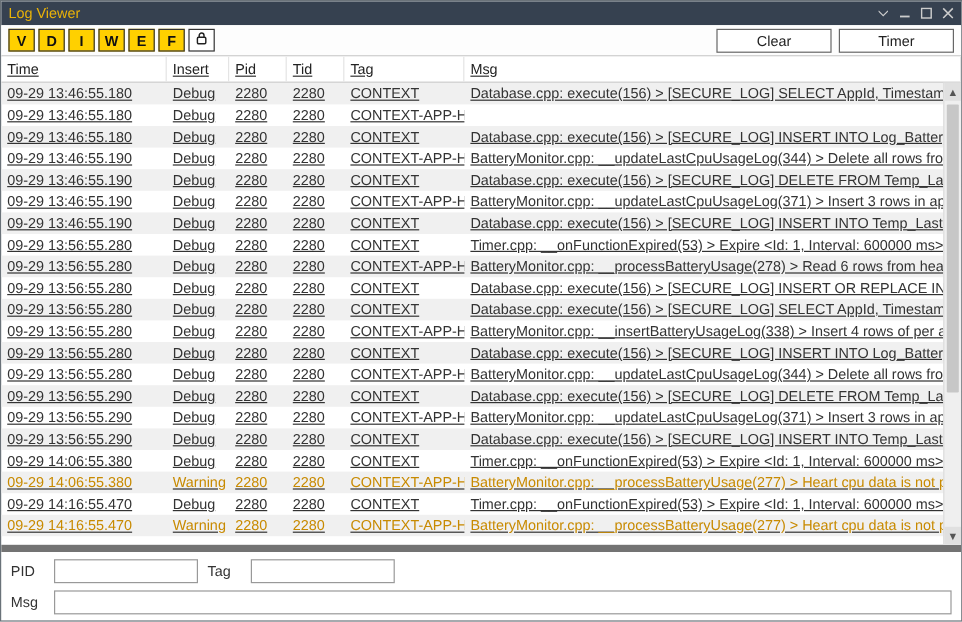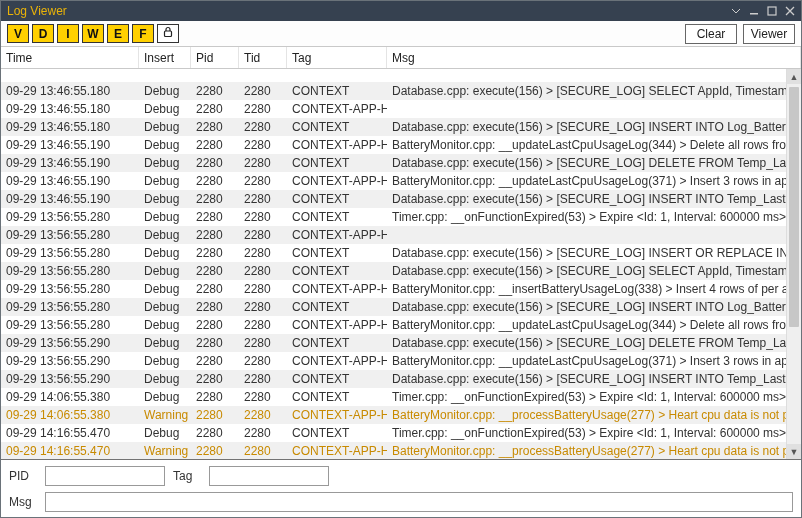--- a/index.html
+++ b/index.html
@@ -39,50 +39,51 @@
     background: #ffd000;
     color: #111;
     font-weight: bold;
     font-size: 12px;
     display:flex; align-items:center; justify-content:center;
     cursor: pointer;
   }
   .lvl.lock { background:#fff; }
   .toolbar .spacer { flex:1; }
   .action-btn {
-    width: 52px; height: 20px;
+    width: 96px; height: 20px;
     border: 1px solid #666;
     background: #fff;
     font-size: 12px;
     color: #222;
     margin-left: 6px;
     cursor: pointer;
   }
   .grid {
     position: relative;
     height: 413px;
     overflow: hidden;
-    border-bottom: 1px solid #737373;
+    border-bottom: 6px solid #737373;
+    text-decoration: underline;
   }
   .grid-header {
     display: flex;
     height: 22px;
     background: #fff;
     border-bottom: 1px solid #c9c9c9;
     color: #222;
     align-items: center;
   }
   .col { padding: 0 5px; border-right: 1px solid #e4e4e4; overflow:hidden; white-space:nowrap; text-overflow:clip; height:100%; display:flex; align-items:center;}
   .c-time { width: 138px; }
   .c-level{ width: 52px; }
   .c-pid  { width: 48px; }
   .c-tid  { width: 48px; }
   .c-tag  { width: 100px; }
   .c-msg  { flex: 1; }
-  .grid-body { overflow:hidden;margin-top:13px; }
+  .grid-body { overflow:hidden; }
   .row {
     display:flex;
     height: 18px;
     align-items:center;
     font-size: 12px;
     color:#333;
   }
   .row.alt { background:#f0f0f0; }
   .row.warn { color:#c88a00; }
   .row .col { border-right: none; }
@@ -143,21 +144,21 @@
     <div class="lvl">F</div>
     <div class="lvl lock">
       <span><svg width="12" height="12" viewBox="0 0 12 12">
             <rect x="2.5" y="5" width="7" height="5.5" rx="1" fill="none" stroke="#222" stroke-width="1.2"></rect>
             <path d="M4 5 V3.5 a2 2 0 0 1 4 0 V5" fill="none" stroke="#222" stroke-width="1.2"></path>
           </svg></span>
     </div>
   </div>
   <div class="spacer"></div>
   <button class="action-btn">Clear</button>
-  <button class="action-btn">Viewer</button>
+  <button class="action-btn">Timer</button>
 </div>
 
 <div class="grid">
   <div class="grid-header">
     <div class="col c-time">Time</div>
     <div class="col c-level">Insert</div>
     <div class="col c-pid">Pid</div>
     <div class="col c-tid">Tid</div>
     <div class="col c-tag">Tag</div>
     <div class="col c-msg">Msg</div>
@@ -225,20 +226,21 @@
         <div class="col c-tid">2280</div>
         <div class="col c-tag">CONTEXT</div>
         <div class="col c-msg">Timer.cpp: __onFunctionExpired(53) &gt; Expire &lt;Id: 1, Interval: 600000 ms&gt;</div>
       </div>
       <div class="row alt">
         <div class="col c-time">09-29 13:56:55.280</div>
         <div class="col c-level">Debug</div>
         <div class="col c-pid">2280</div>
         <div class="col c-tid">2280</div>
         <div class="col c-tag">CONTEXT-APP-H</div>
+        <div class="col c-msg">BatteryMonitor.cpp: __processBatteryUsage(278) &gt; Read 6 rows from hea</div>
       </div>
       <div class="row">
         <div class="col c-time">09-29 13:56:55.280</div>
         <div class="col c-level">Debug</div>
         <div class="col c-pid">2280</div>
         <div class="col c-tid">2280</div>
         <div class="col c-tag">CONTEXT</div>
         <div class="col c-msg">Database.cpp: execute(156) &gt; [SECURE_LOG] INSERT OR REPLACE INTO B</div>
       </div>
       <div class="row alt">

